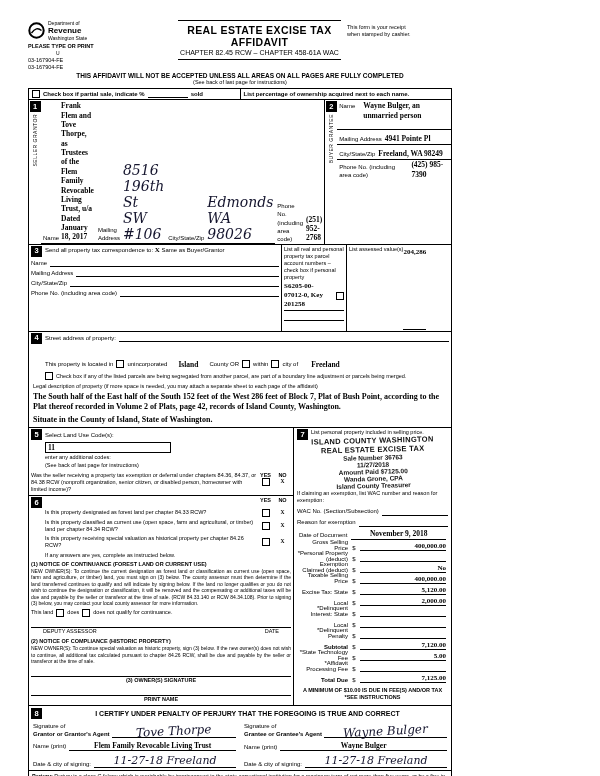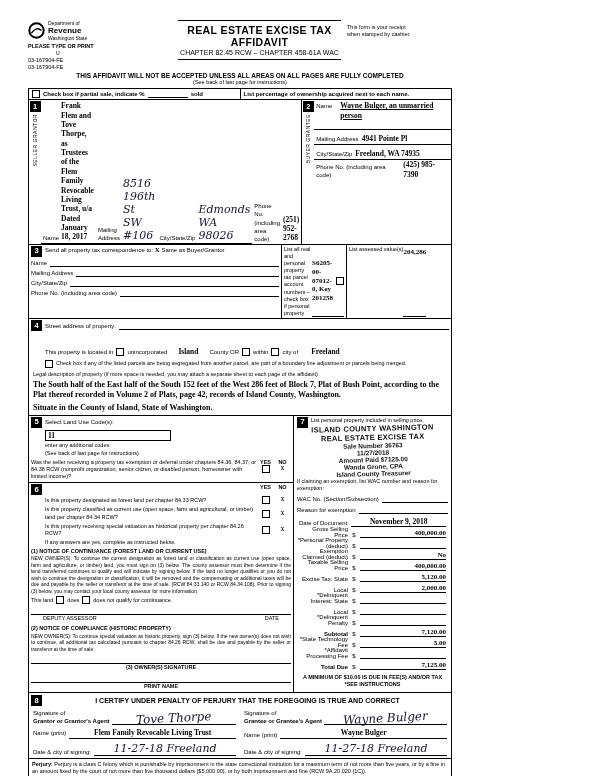--- a/index.html
+++ b/index.html
@@ -5,21 +5,21 @@
   html,body{margin:0;padding:0;background:#fff;}
   .page{width:480px;height:776px;overflow:hidden;position:relative;box-sizing:border-box;
         padding:20px 28px 6px;font-family:"Liberation Sans",sans-serif;color:#000;}
   .f5{font-size:5px;line-height:1.3;}
   .f55{font-size:5.5px;line-height:1.3;}
   .f6{font-size:6px;line-height:1.35;}
   .f7{font-size:7px;line-height:1.3;}
   .b{font-weight:bold;}
   .ctr{text-align:center;}
   .typed{font-family:"Liberation Serif",serif;font-weight:bold;font-size:7.5px;line-height:1.25;}
-  .hand{font-family:"DejaVu Serif",serif;font-style:italic;font-size:11px;color:#15152e;}
+  .hand{font-family:"DejaVu Serif",serif;font-style:italic;font-size:14px;color:#15152e;}
   .sig{font-family:"DejaVu Serif",serif;font-style:italic;font-size:12px;color:#15152e;
        display:inline-block;transform:rotate(-3deg);}
   .cb{display:inline-block;width:6px;height:6px;border:1px solid #000;vertical-align:-1px;flex:none;}
   .numbox{display:inline-flex;align-items:center;justify-content:center;width:11px;height:11px;
           background:#000;color:#fff;font-size:7.5px;font-weight:bold;flex:none;}
   .vert{writing-mode:vertical-rl;transform:rotate(180deg);font-size:5px;letter-spacing:.5px;text-align:center;}
   .header{display:flex;align-items:flex-start;}
   .logo-row{display:flex;gap:3px;align-items:center;}
   .form-body{border:1px solid #000;margin-top:2px;}
   .hline{border-bottom:1px solid #000;}
@@ -116,31 +116,31 @@
           </div>
         </div>
       </div>
 
       <div style="flex:1;display:flex;border-left:1px solid #000;">
         <div class="side-strip">
           <span class="numbox">2</span>
           <div class="vert">BUYER GRANTEE</div>
         </div>
         <div style="flex:1;display:flex;flex-direction:column;">
-          <div class="hline" style="position:relative;min-height:27px;padding:1px 2px;text-decoration:underline;">
+          <div class="hline" style="position:relative;min-height:27px;padding:1px 2px;">
             <div class="typed" style="margin-left:24px;">Wayne Bulger, an unmarried person</div>
             <span class="f6" style="position:absolute;left:2px;top:2px;">Name</span>
           </div>
           <div class="frow">
             <span class="f6">Mailing Address</span>
             <span class="typed">4941 Pointe Pl</span>
           </div>
           <div class="frow">
             <span class="f6">City/State/Zip</span>
-            <span class="typed">Freeland, WA  74935</span>
+            <span class="typed">Freeland, WA  98249</span>
           </div>
           <div class="frow last">
             <span class="f6">Phone No. (including area code)</span>
             <span class="typed">(425) 985-7390</span>
           </div>
         </div>
       </div>
     </div>
 
     <div style="display:flex;" class="hline">
@@ -163,21 +163,21 @@
         </div>
         <div style="display:flex;align-items:flex-end;gap:3px;height:10px;" class="f6">
           <span>City/State/Zip</span>
             <span class="ul"></span>
         </div>
         <div style="display:flex;align-items:flex-end;gap:3px;height:10px;" class="f6">
           <span>Phone No. (including area code)</span>
             <span class="ul"></span>
         </div>
       </div>
-      <div style="flex:1;border-left:1px solid #000;padding:1px 2px;display:flex;flex-direction:row;">
+      <div style="flex:1;border-left:1px solid #000;padding:1px 2px;display:flex;flex-direction:column;">
         <div class="f55">List all real and personal property tax parcel account numbers – check box if personal property</div>
         <div style="display:flex;align-items:center;gap:3px;border-bottom:1px solid #000;padding:1px 0;">
           <span class="typed" style="font-size:7px;">S6205-00-07012-0, Key 201258</span>
           <span class="cb"></span>
         </div>
         <div style="height:9px;border-bottom:1px solid #000;"></div>
         <div style="height:9px;"></div>
       </div>
       <div style="width:100px;flex:none;border-left:1px solid #000;padding:1px 2px;display:flex;flex-direction:row;">
         <div class="f55 ctr">List assessed value(s)</div>

